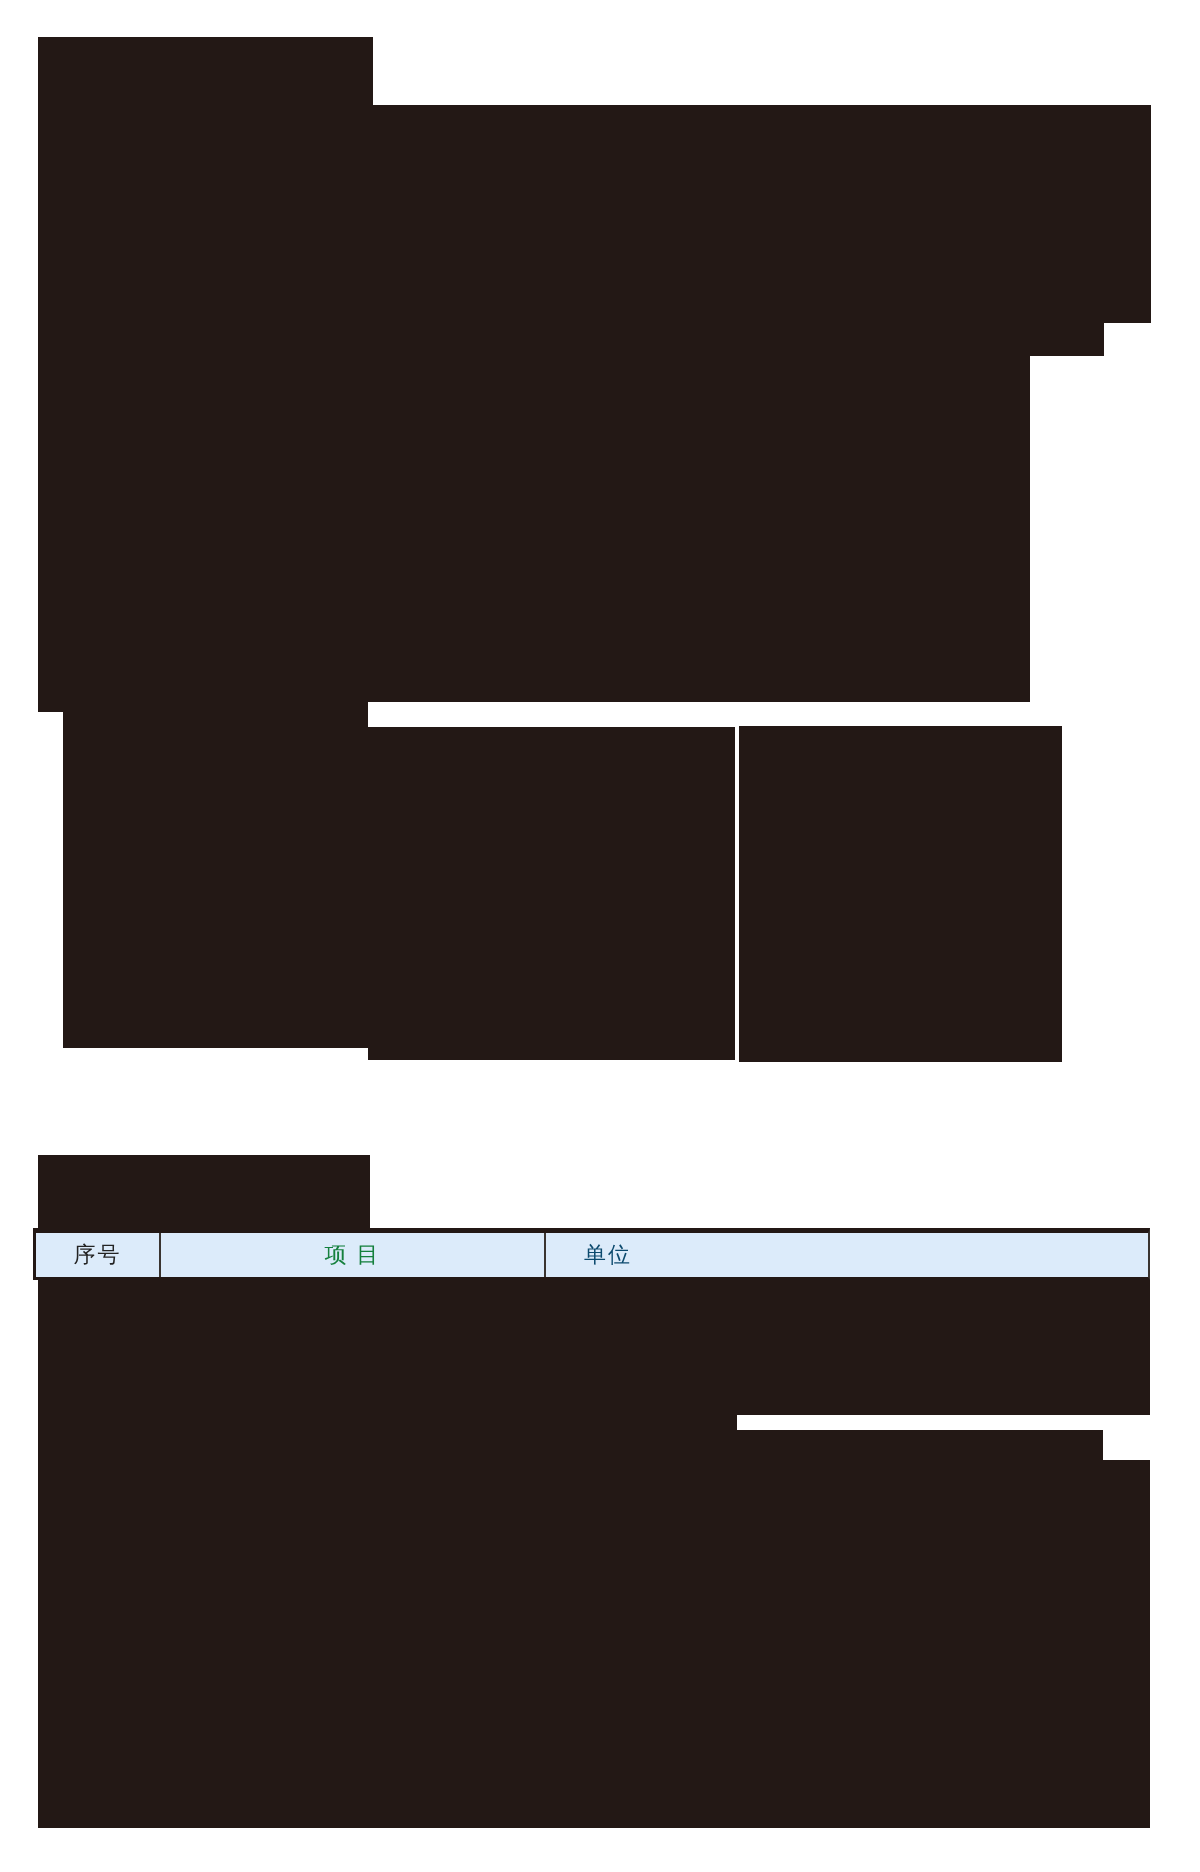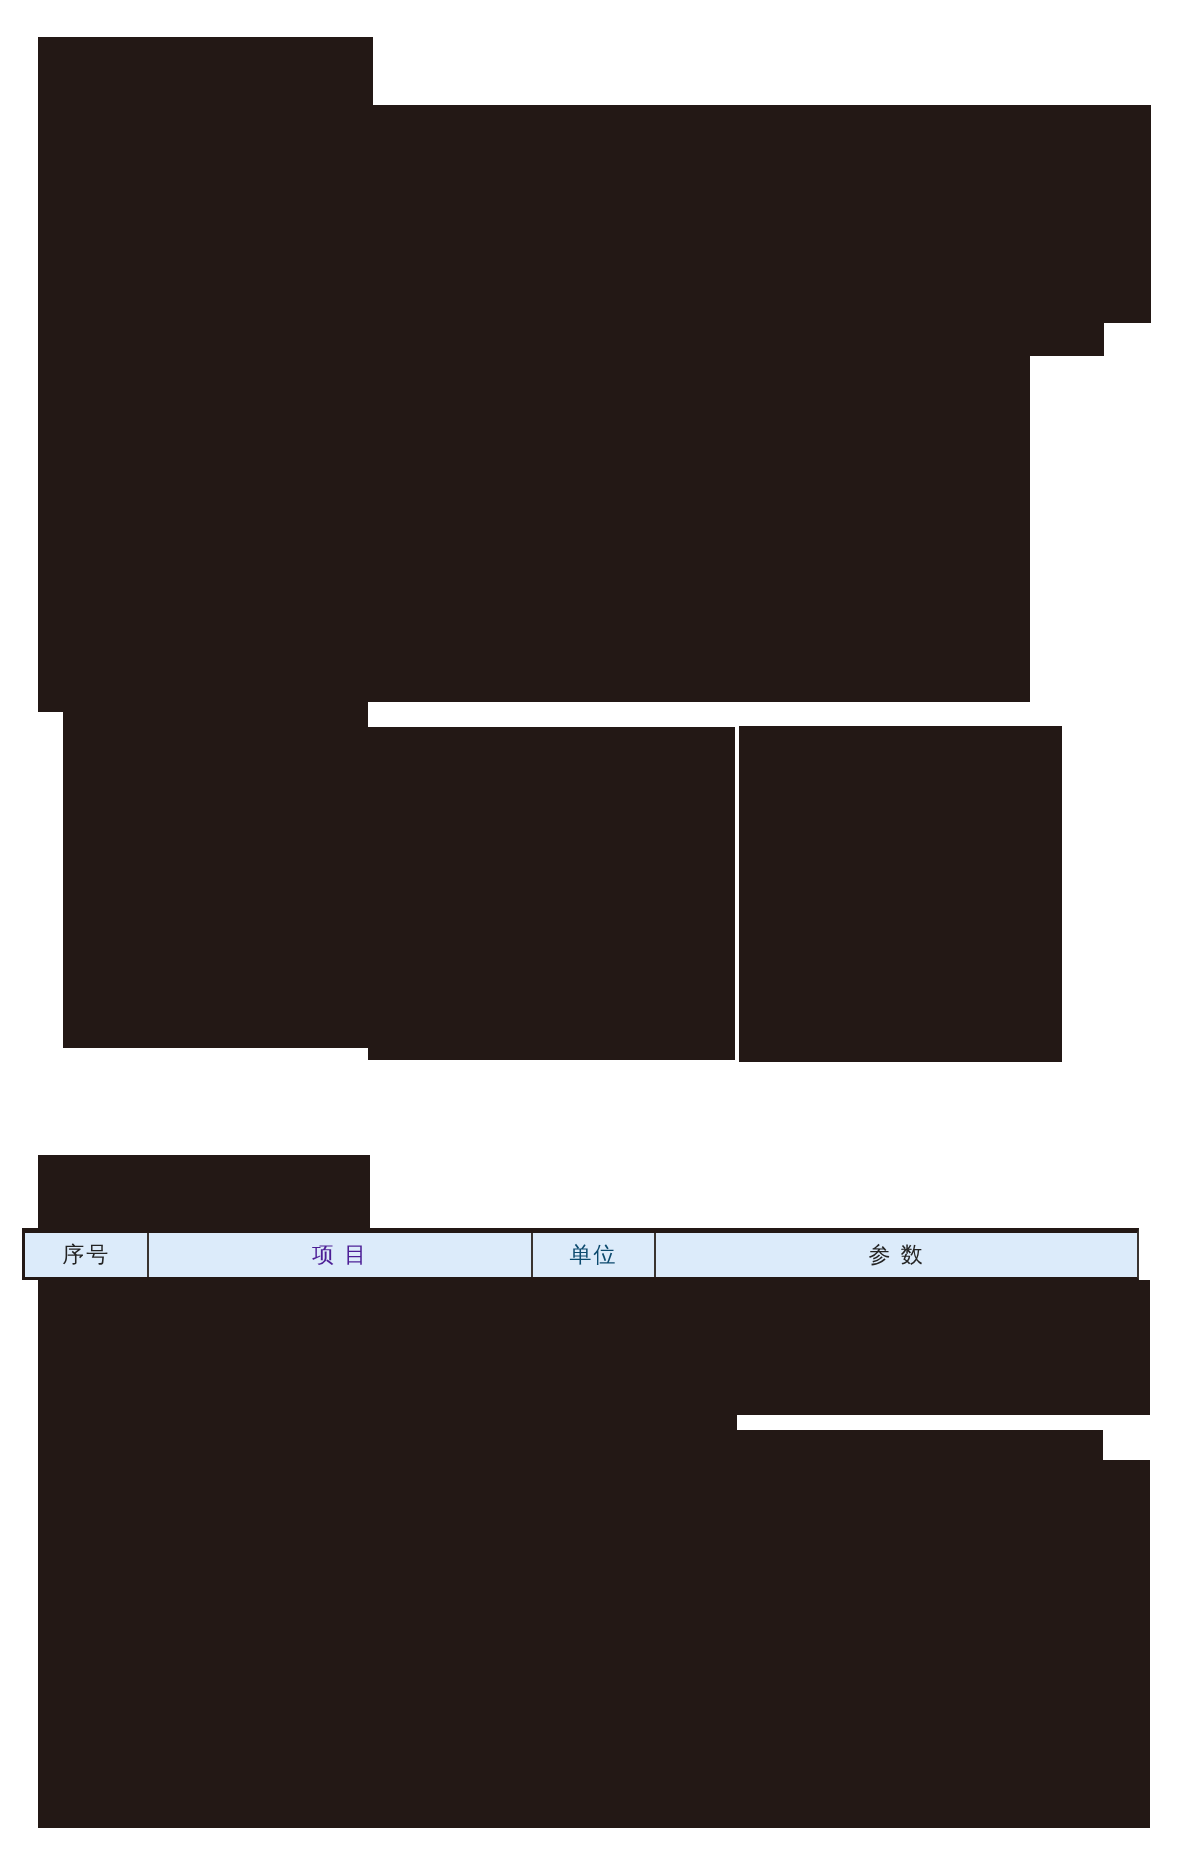--- a/index.html
+++ b/index.html
@@ -56,19 +56,18 @@
       <div class="block dark" style="left: 38px; top: 356px; width: 992px; height: 346px; background: rgb(35, 24, 21);"></div>
       <div class="block dark" style="left: 38px; top: 702px; width: 25px; height: 10px; background: rgb(35, 24, 21);"></div>
       <div class="block dark" style="left: 63px; top: 702px; width: 305px; height: 346px; background: rgb(35, 24, 21);"></div>
       <div class="block dark" style="left: 368px; top: 727px; width: 367px; height: 333px; background: rgb(35, 24, 21);"></div>
       <div class="block dark" style="left: 739px; top: 726px; width: 323px; height: 336px; background: rgb(35, 24, 21);"></div>
       <div class="block dark" style="left: 38px; top: 1155px; width: 332px; height: 77px; background: rgb(35, 24, 21);"></div>
       <div class="block dark" style="left: 38px; top: 1280px; width: 1112px; height: 548px; background: rgb(35, 24, 21);"></div>
       <div class="block white" style="left: 737px; top: 1415px; width: 366px; height: 15px;"></div>
       <div class="block white" style="left: 1103px; top: 1415px; width: 47px; height: 45px;"></div>
     </div>
-  <div id="spec-table-header" class="spec-table-header" style="left: 22px; top: 1228px; width: 1117px; height: 52px; background: rgb(220, 235, 250); border-color: rgb(35, 24, 21) rgb(58, 52, 48) rgb(35, 24, 21) rgb(35, 24, 21);">
+  <div id="spec-table-header" class="spec-table-header" style="left: 33px; top: 1228px; width: 1117px; height: 52px; background: rgb(220, 235, 250); border-color: rgb(35, 24, 21) rgb(58, 52, 48) rgb(35, 24, 21) rgb(35, 24, 21);">
       <div class="th-cell" style="width: 125px; color: rgb(35, 35, 35); border-right-color: rgb(58, 52, 48);">序号</div>
-      <div class="th-cell" style="width: 385px; color: #4c1d95; border-right-color: rgb(58, 52, 48);">项 目</div>
+      <div class="th-cell" style="width: 385px; color: #15803d; border-right-color: rgb(58, 52, 48);">项 目</div>
       <div class="th-cell" style="width: 124px; color: #0c4a6e; border-right-color: rgb(58, 52, 48);">单位</div>
-      <div class="th-cell" style="width: 483px; color: rgb(35, 35, 35); border-right-color: rgb(58, 52, 48);">参 数</div>
     </div>
 </div>
 
 </body></html>

